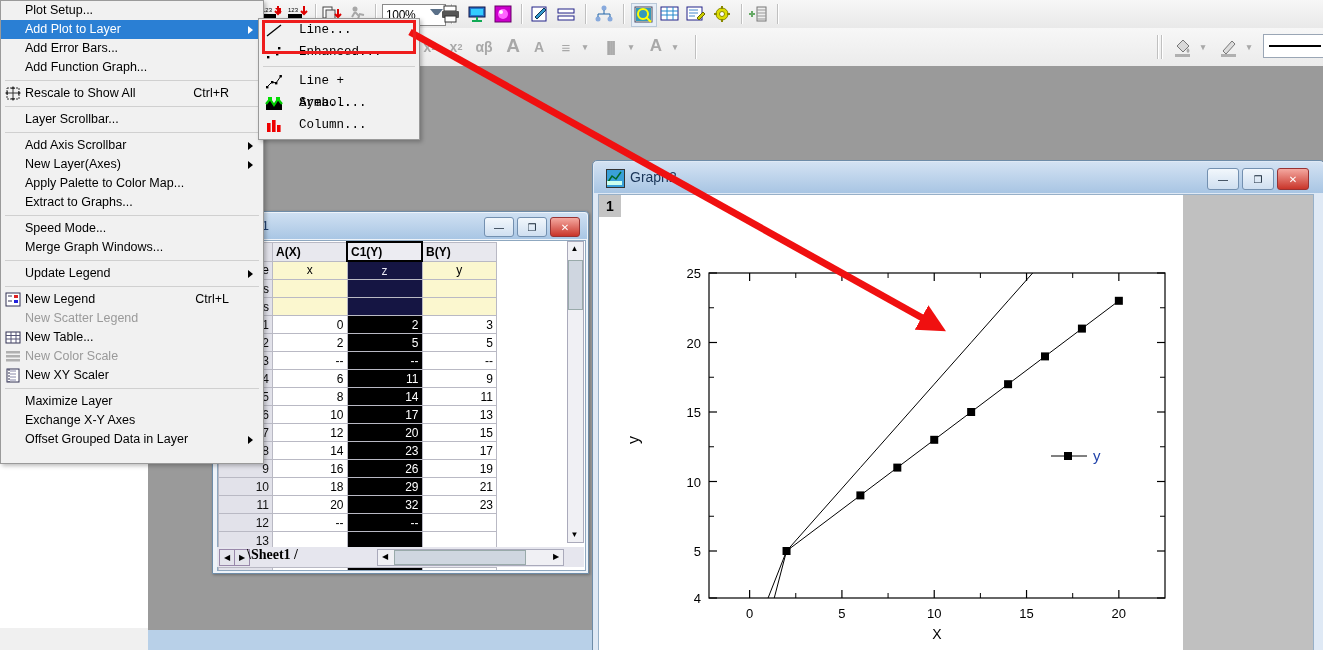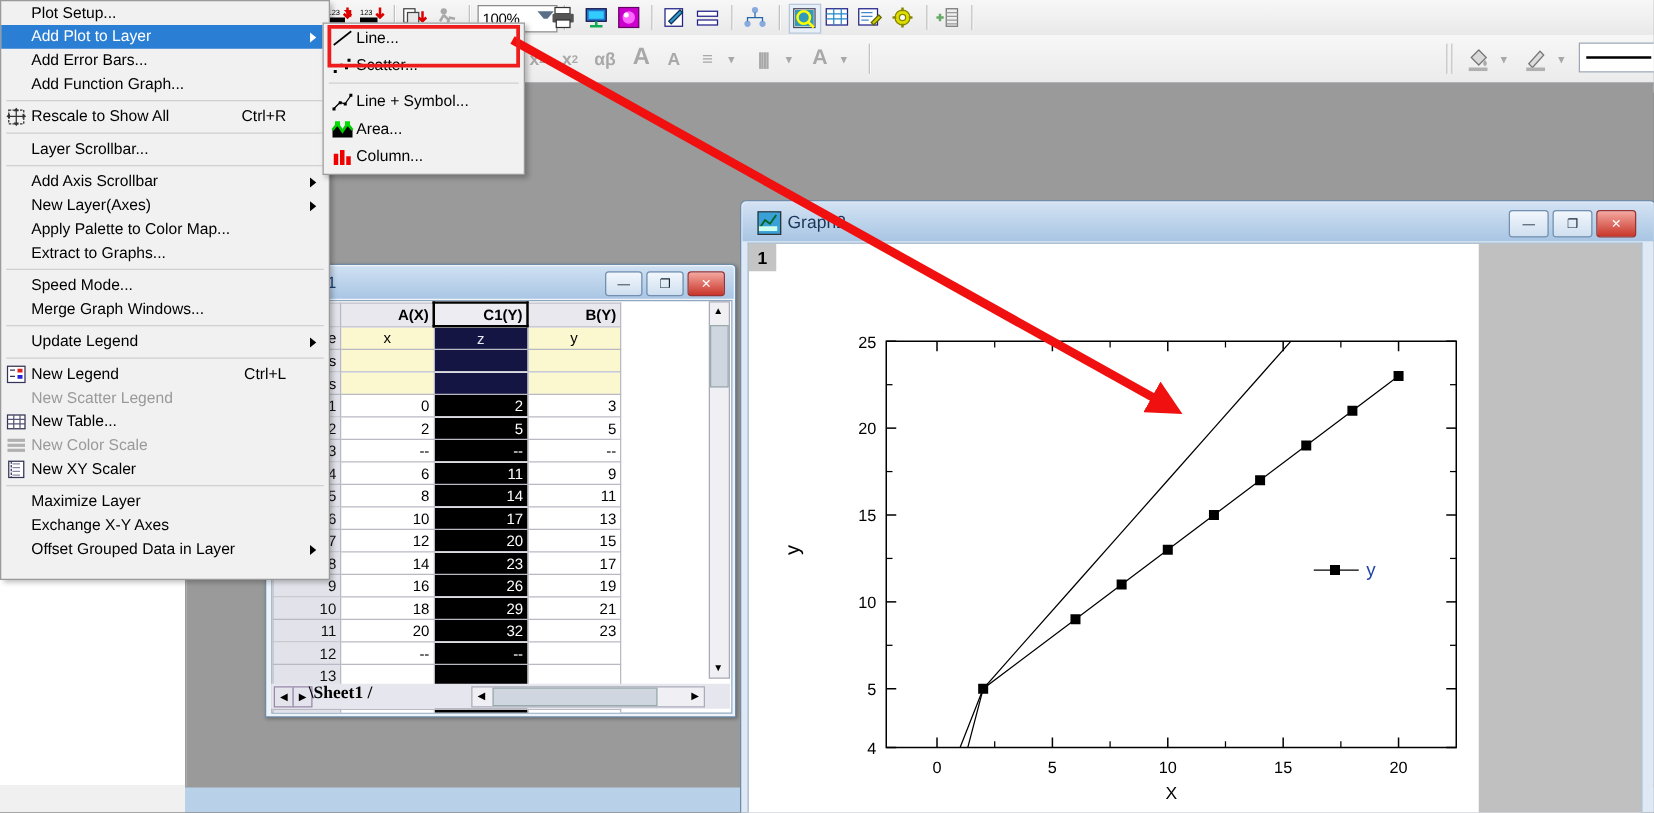--- a/index.html
+++ b/index.html
@@ -35,21 +35,21 @@
   .mi.dis{color:#9a9a9a;}
   .mi .short{position:absolute;right:34px;top:0;font-size:12.5px;}
   .mi .arrow{position:absolute;right:10px;top:6px;width:0;height:0;
       border-top:4px solid transparent;border-bottom:4px solid transparent;border-left:5px solid #000;}
   .mi.sel .arrow{border-left-color:#fff;}
   .mi .mi-icon{position:absolute;left:4px;top:2px;width:16px;height:15px;}
   .msep{height:1px;background:#d0d0d0;margin:3px 4px 3px 4px;}
 
   #submenu{position:absolute;left:258px;top:18px;width:160px;height:120px;
       background:#f1f1f1;border:1px solid #9a9a9a;box-shadow:2px 2px 4px rgba(0,0,0,.25);z-index:45;}
-  .si{position:relative;height:22px;line-height:22px;padding-left:26px;font-size:12.5px;}
+  .si{position:relative;height:22px;line-height:22px;padding-left:40px;font-size:12.5px;font-family:Liberation Mono, monospace;}
   .si .si-icon{position:absolute;left:6px;top:4px;width:18px;height:15px;}
   #line-highlight{position:absolute;left:262px;top:20px;width:148px;height:28px;
       border:3px solid #ee1c1c;z-index:60;pointer-events:none;}
 
   
   #red-arrow{position:absolute;left:0;top:0;width:1323px;height:650px;z-index:55;pointer-events:none;}
 
   
   #left-panel{position:absolute;left:0;top:462px;width:148px;height:166px;background:#fff;
       border-right:1px solid #9a9a9a;border-bottom:1px solid #9a9a9a;}
@@ -64,21 +64,21 @@
   #wb-title-text{position:absolute;left:34px;top:5px;font-size:13px;color:#204070;}
   .winbtn{position:absolute;top:4px;width:28px;height:18px;border:1px solid #7390b0;border-radius:3px;
       background:linear-gradient(#f2f7fc,#cfdff0);display:flex;align-items:center;justify-content:center;
       font-size:10px;color:#123;}
   .winbtn.close{background:linear-gradient(#f4a8a0,#c9352a);border-color:#933;color:#fff;}
   #wb-client{position:absolute;left:4px;top:28px;width:367px;height:329px;background:#fff;
       border:1px solid #8fa8c0;overflow:hidden;}
   table.sheet{border-collapse:collapse;table-layout:fixed;font-size:12px;}
   table.sheet td{border:1px solid #b9b9c4;height:17px;padding:0 3px;overflow:hidden;white-space:nowrap;}
   td.rowhdr{background:#e2e2ea;text-align:right;width:47px;color:#111;}
-  td.colhdr{background:#e8e8ee;text-align:right;font-weight:bold;}
+  td.colhdr{background:#e8e8ee;text-align:left;font-weight:bold;}
   td.colhdr.sel{background:#ececf2;border:2px solid #000;}
   td.lblhdr{background:#e2e2ea;text-align:right;}
   td.meta{background:#fbf7cf;text-align:center;}
   td.meta.selcol{background:#151543;color:#e8e8f6;}
   td.num{text-align:right;background:#fff;}
   td.num.selcol{background:#000;color:#fff;}
   .colw{width:67px;}
   #wb-vscroll{position:absolute;right:4px;top:29px;width:15px;height:300px;background:#f0f0f4;border:1px solid #aab;}
   #wb-vthumb{position:absolute;left:0;top:18px;width:13px;height:48px;background:#cfd6e0;border:1px solid #9aa;}
   #wb-tabbar{position:absolute;left:4px;top:335px;width:367px;height:20px;background:#e6e6ee;}
@@ -575,21 +575,21 @@
 
 <div id="submenu">
     <div class="si"><span class="si-icon"><svg width="18" height="15" viewBox="0 0 18 15">
           <path d="M2 13 L16 2" stroke="#000" stroke-width="1.3" fill="none"></path>
         </svg></span><span>Line...</span></div>
     <div class="si"><span class="si-icon"><svg width="18" height="15" viewBox="0 0 18 15">
           <rect x="2" y="11" width="2.4" height="2.4" fill="#000"></rect>
           <rect x="7" y="6" width="2.4" height="2.4" fill="#000"></rect>
           <rect x="11" y="8" width="2.4" height="2.4" fill="#000"></rect>
           <rect x="13" y="2" width="2.4" height="2.4" fill="#000"></rect>
-        </svg></span><span>Scatter...</span></div>
+        </svg></span><span>Enhanced...</span></div>
     <div class="msep"></div>
     <div class="si"><span class="si-icon"><svg width="18" height="15" viewBox="0 0 18 15">
           <path d="M2 13 L7 8 L11 9 L16 2" stroke="#000" fill="none"></path>
           <rect x="1" y="12" width="2.4" height="2.4" fill="#000"></rect>
           <rect x="6" y="7" width="2.4" height="2.4" fill="#000"></rect>
           <rect x="10" y="8" width="2.4" height="2.4" fill="#000"></rect>
           <rect x="14.5" y="1" width="2.4" height="2.4" fill="#000"></rect>
         </svg></span><span>Line + Symbol...</span></div>
     <div class="si"><span class="si-icon"><svg width="18" height="15" viewBox="0 0 18 15">
           <path d="M1 14 L1 8 L5 3 L9 9 L13 3 L17 8 L17 14 z" fill="#000"></path>

